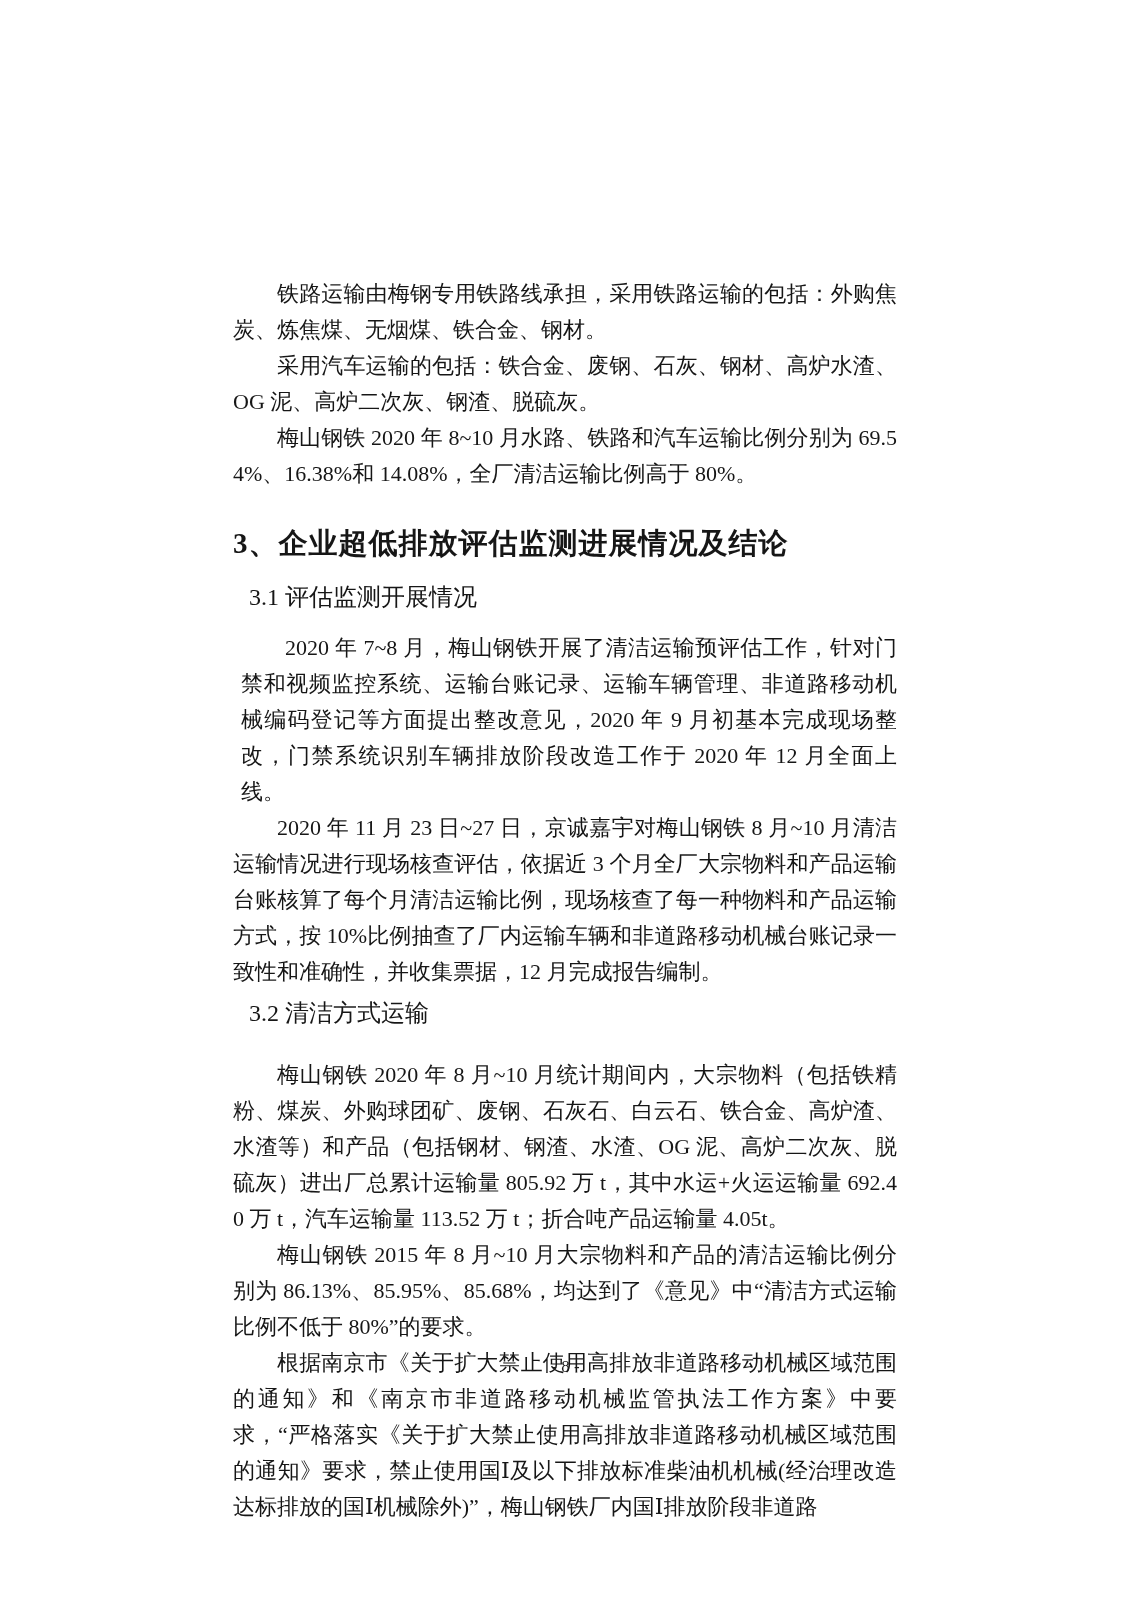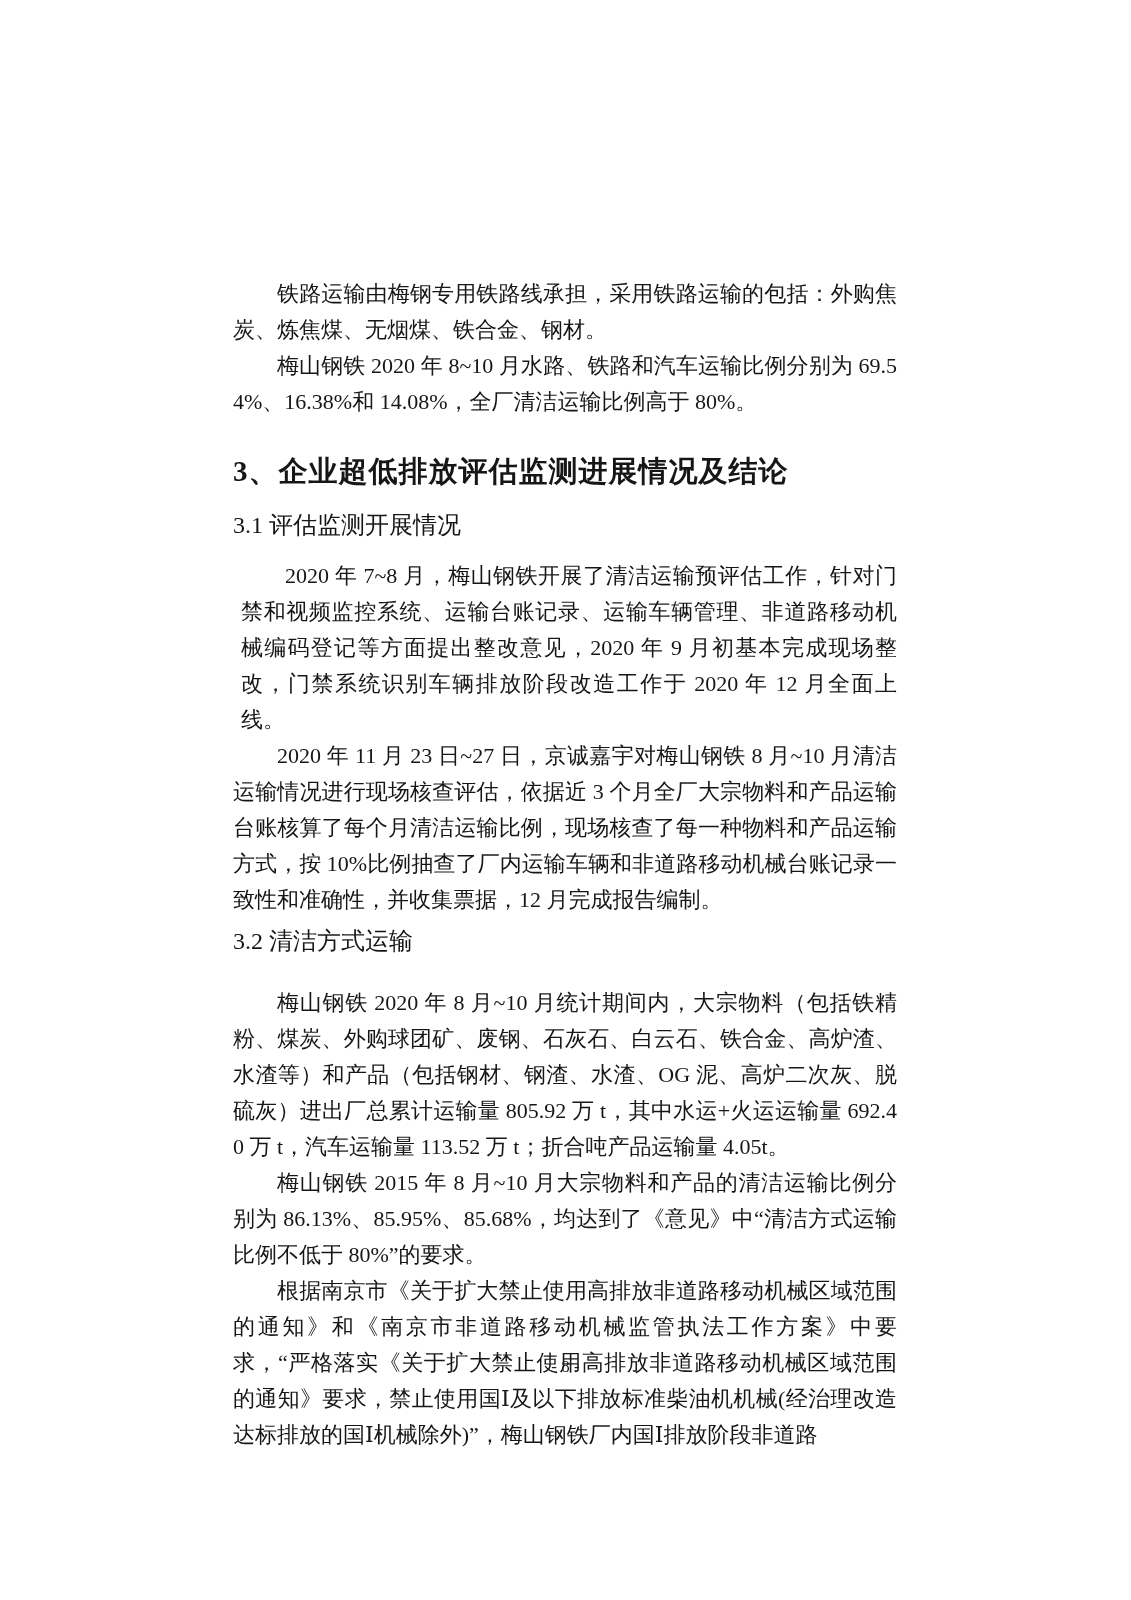--- a/index.html
+++ b/index.html
@@ -31,21 +31,21 @@
     word-break: break-all;
   }
   h2.chapter {
     margin: 30px 0 8px 0;
     font-size: 29px;
     line-height: 42px;
     font-weight: bold;
     letter-spacing: 1px;
   }
   h3.section {
-    margin: 16px 0 0 0;
+    margin: 16px 0 0 16px;
     font-size: 24px;
     line-height: 34px;
     font-weight: normal;
   }
   h3.section-2 {
     margin-top: 6px;
   }
   p.after-heading {
     margin-top: 16px;
     margin-left: 8px;
@@ -65,20 +65,21 @@
   }
 </style>
 </head>
 <body>
 
 <div class="page">
   <div class="content">
 
     <p class="body">铁路运输由梅钢专用铁路线承担，采用铁路运输的包括：外购焦炭、炼焦煤、无烟煤、铁合金、钢材。</p>
 
+    <p class="body">采用汽车运输的包括：铁合金、废钢、石灰、钢材、高炉水渣、OG 泥、高炉二次灰、钢渣、脱硫灰。</p>
 
     <p class="body">梅山钢铁 2020 年 8~10 月水路、铁路和汽车运输比例分别为 69.54%、16.38%和 14.08%，全厂清洁运输比例高于 80%。</p>
 
     <h2 class="chapter">3、企业超低排放评估监测进展情况及结论</h2>
 
     <h3 class="section">3.1 评估监测开展情况</h3>
 
     <p class="body after-heading">2020 年 7~8 月，梅山钢铁开展了清洁运输预评估工作，针对门禁和视频监控系统、运输台账记录、运输车辆管理、非道路移动机械编码登记等方面提出整改意见，2020 年 9 月初基本完成现场整改，门禁系统识别车辆排放阶段改造工作于 2020 年 12 月全面上线。</p>
 
     <p class="body">2020 年 11 月 23 日~27 日，京诚嘉宇对梅山钢铁 8 月~10 月清洁运输情况进行现场核查评估，依据近 3 个月全厂大宗物料和产品运输台账核算了每个月清洁运输比例，现场核查了每一种物料和产品运输方式，按 10%比例抽查了厂内运输车辆和非道路移动机械台账记录一致性和准确性，并收集票据，12 月完成报告编制。</p>

